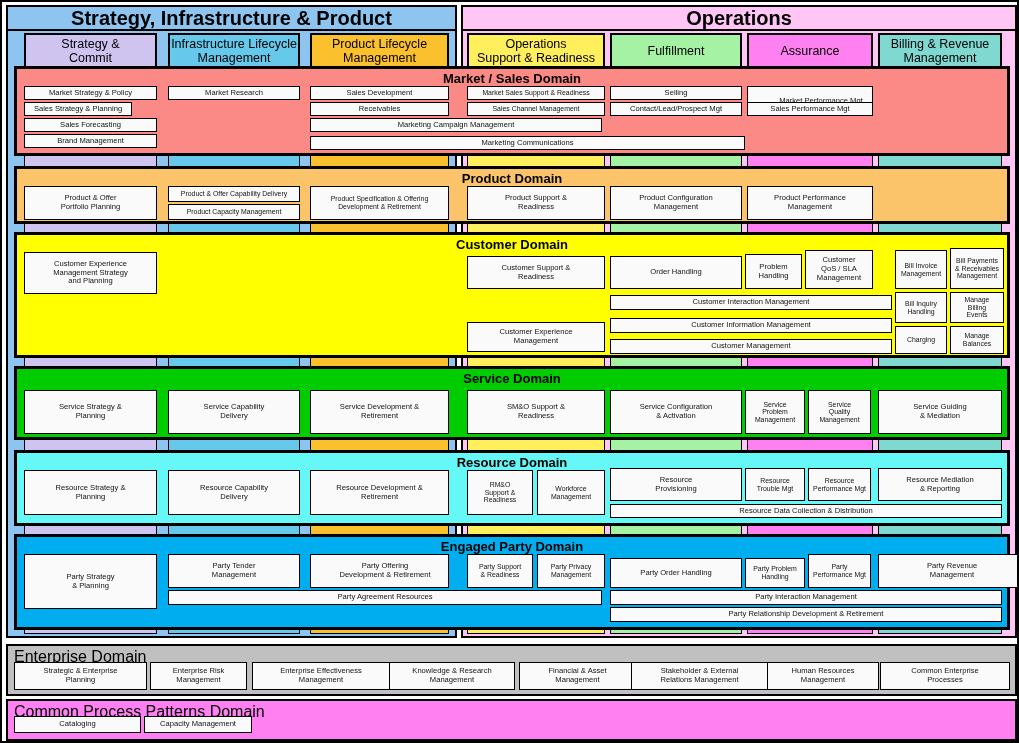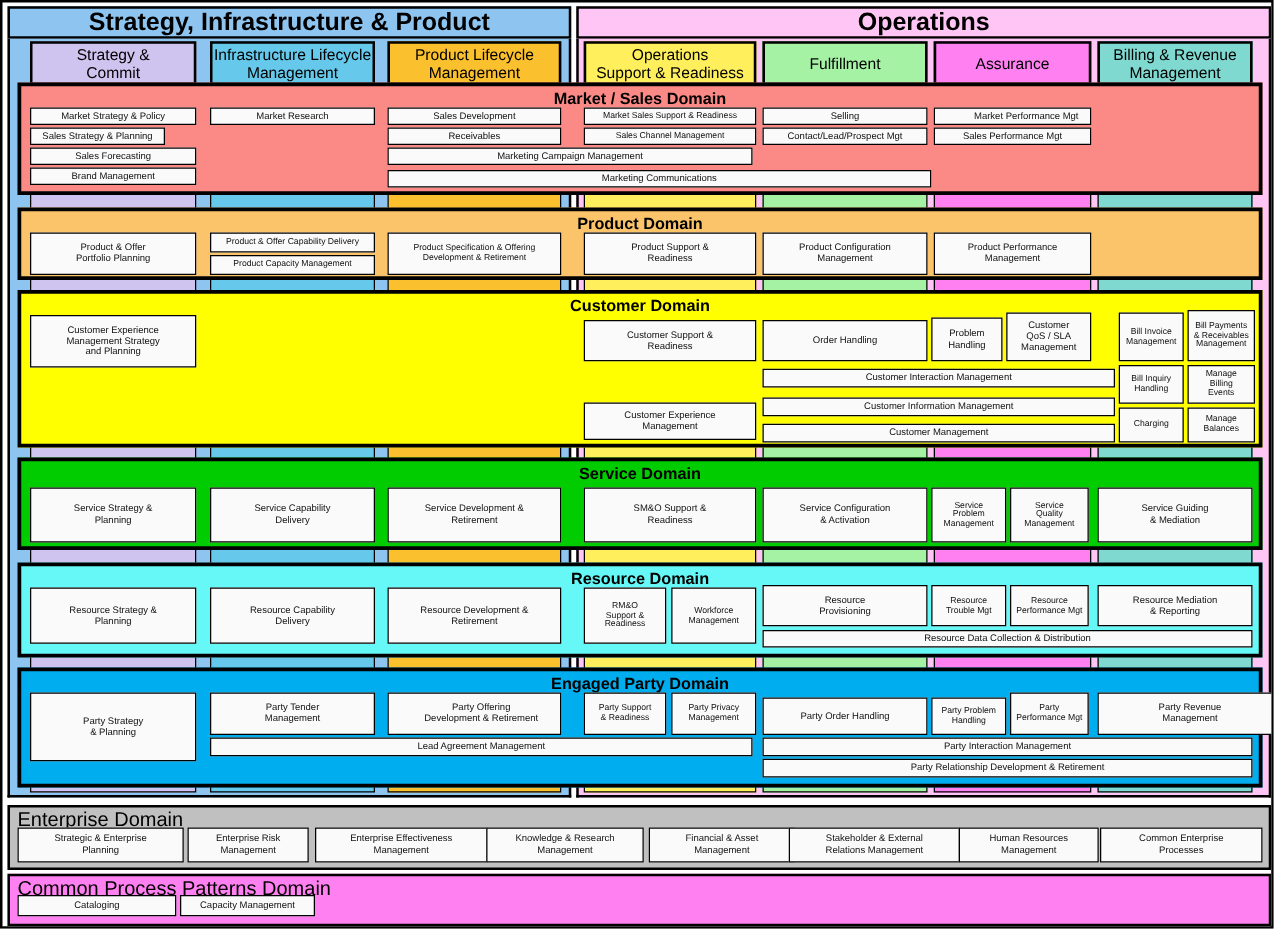--- a/index.html
+++ b/index.html
@@ -95,21 +95,21 @@
   <div class="pbox s" style="left:22px;top:132px;width:133px;height:14px;">Brand Management</div>
   <div class="pbox s" style="left:166px;top:84px;width:132px;height:14px;">Market Research</div>
   <div class="pbox s" style="left:308px;top:84px;width:139px;height:14px;">Sales Development</div>
   <div class="pbox s" style="left:308px;top:100px;width:139px;height:14px;">Receivables</div>
   <div class="pbox s" style="left:308px;top:116px;width:292px;height:14px;">Marketing Campaign Management</div>
   <div class="pbox s" style="left:308px;top:134px;width:435px;height:14px;">Marketing Communications</div>
   <div class="pbox xs" style="left:465px;top:84px;width:138px;height:14px;">Market Sales Support &amp; Readiness</div>
   <div class="pbox xs" style="left:465px;top:100px;width:138px;height:14px;">Sales Channel Management</div>
   <div class="pbox s" style="left:608px;top:84px;width:132px;height:14px;">Selling</div>
   <div class="pbox s" style="left:608px;top:100px;width:132px;height:14px;">Contact/Lead/Prospect Mgt</div>
-  <div class="pbox s" style="left:745px;top:84px;width:126px;height:14px;padding-left:23px;">Market Performance Mgt</div>
+  <div class="pbox s" style="left:745px;top:84px;width:126px;height:30px;padding-left:23px;">Market Performance Mgt</div>
   <div class="pbox s" style="left:745px;top:100px;width:126px;height:14px;">Sales Performance Mgt</div>
 
   <div class="abs domain" style="left:12px;top:164px;width:996px;height:58px;background:#fbc46a;">
     <div class="domain-title">Product Domain</div>
   </div>
   <div class="pbox s" style="left:22px;top:184px;width:133px;height:34px;white-space:pre-line;">Product &amp; Offer
 Portfolio Planning</div>
   <div class="pbox xs" style="left:166px;top:184px;width:132px;height:16px;">Product &amp; Offer Capability Delivery</div>
   <div class="pbox xs" style="left:166px;top:202px;width:132px;height:16px;">Product Capacity Management</div>
   <div class="pbox xs" style="left:308px;top:184px;width:139px;height:34px;white-space:pre-line;">Product Specification &amp; Offering
@@ -202,21 +202,21 @@
 
   <div class="abs domain" style="left:12px;top:532px;width:996px;height:96px;background:#00aeef;">
     <div class="domain-title">Engaged Party Domain</div>
   </div>
   <div class="pbox s" style="left:22px;top:552px;width:133px;height:55px;white-space:pre-line;">Party Strategy
 &amp; Planning</div>
   <div class="pbox s" style="left:166px;top:552px;width:132px;height:34px;white-space:pre-line;">Party Tender
 Management</div>
   <div class="pbox s" style="left:308px;top:552px;width:139px;height:34px;white-space:pre-line;padding-left:12px;">Party Offering
 Development &amp; Retirement</div>
-  <div class="pbox s" style="left:166px;top:588px;width:434px;height:15px;">Lead Agreement Management</div>
+  <div class="pbox s" style="left:166px;top:588px;width:434px;height:15px;">Party Agreement Resources</div>
   <div class="pbox xs" style="left:465px;top:552px;width:66px;height:34px;white-space:pre-line;">Party Support
 &amp; Readiness</div>
   <div class="pbox xs" style="left:535px;top:552px;width:68px;height:34px;white-space:pre-line;">Party Privacy
 Management</div>
   <div class="pbox s" style="left:608px;top:556px;width:132px;height:30px;">Party Order Handling</div>
   <div class="pbox xs" style="left:743px;top:556px;width:60px;height:30px;white-space:pre-line;">Party Problem
 Handling</div>
   <div class="pbox xs" style="left:806px;top:552px;width:63px;height:34px;white-space:pre-line;">Party
 Performance Mgt</div>
   <div class="pbox s" style="left:876px;top:552px;width:148px;height:34px;white-space:pre-line;">Party Revenue

